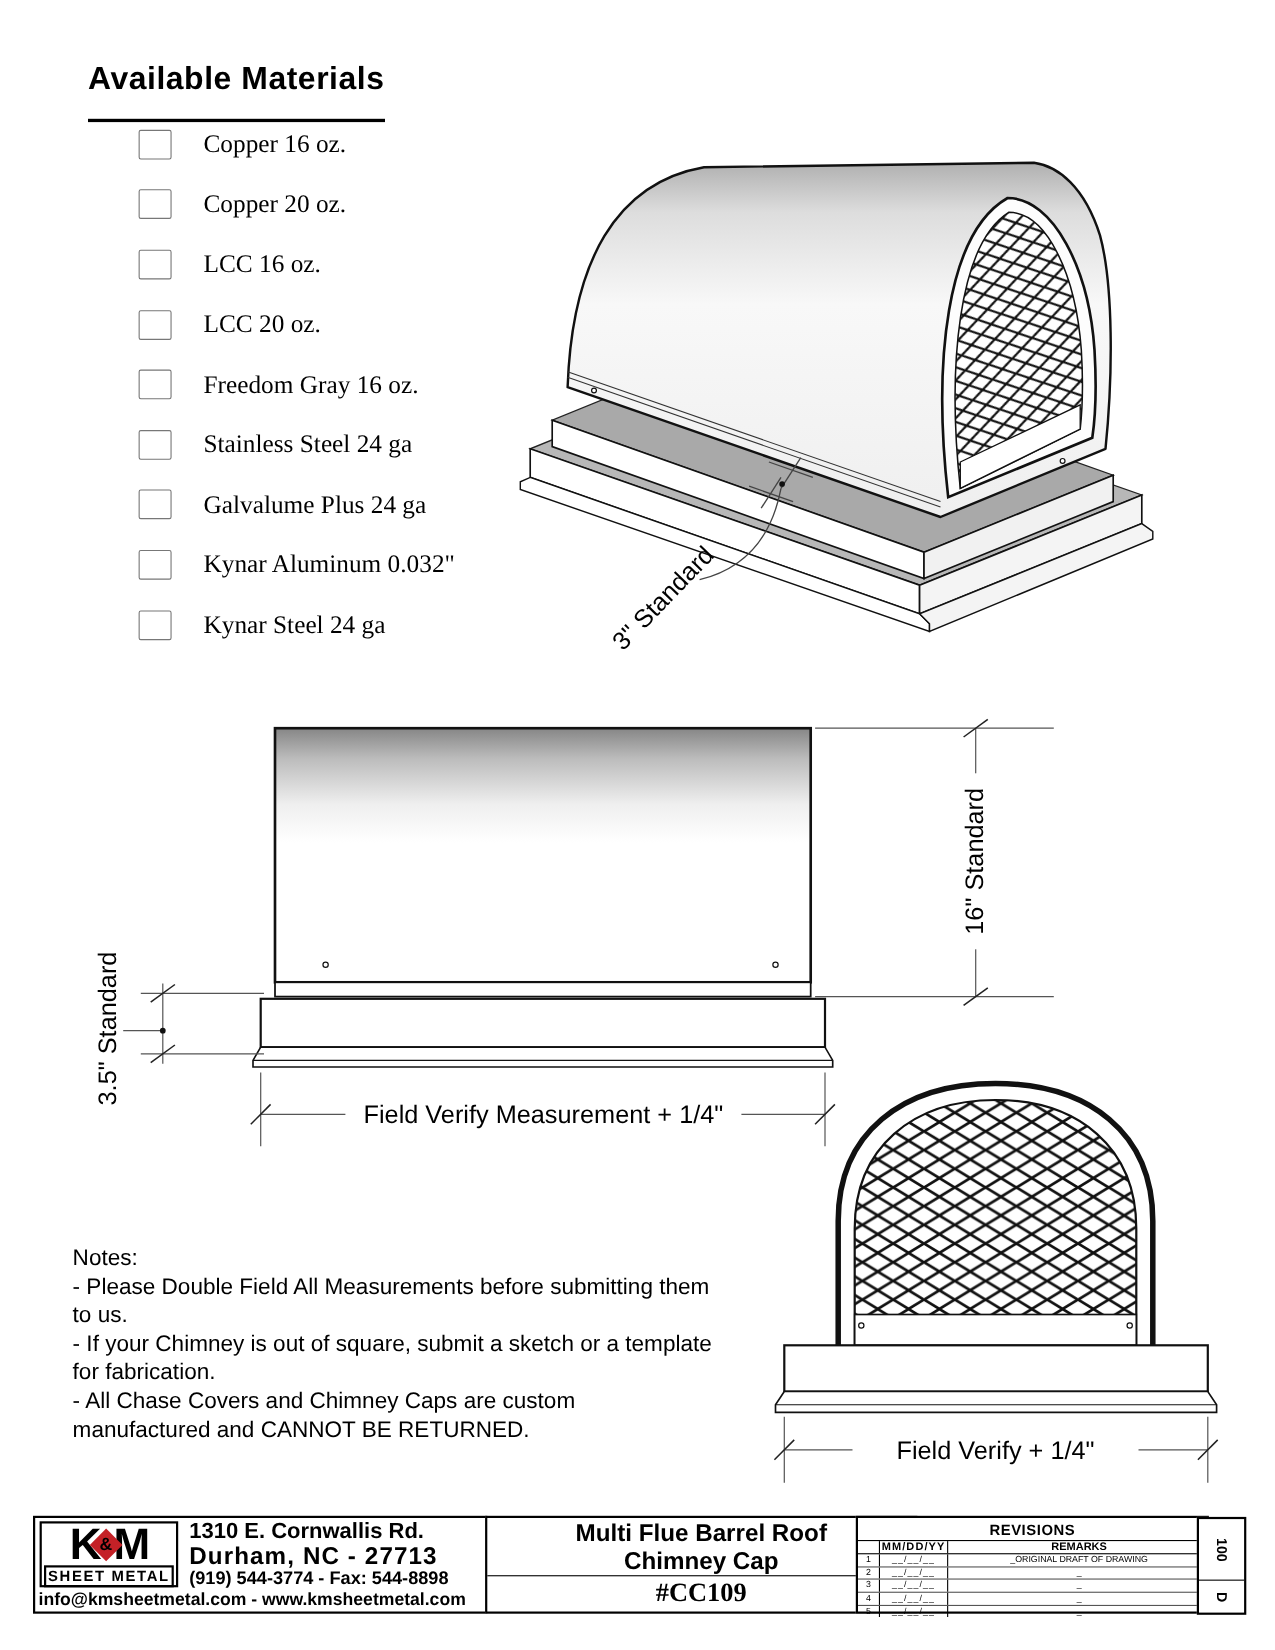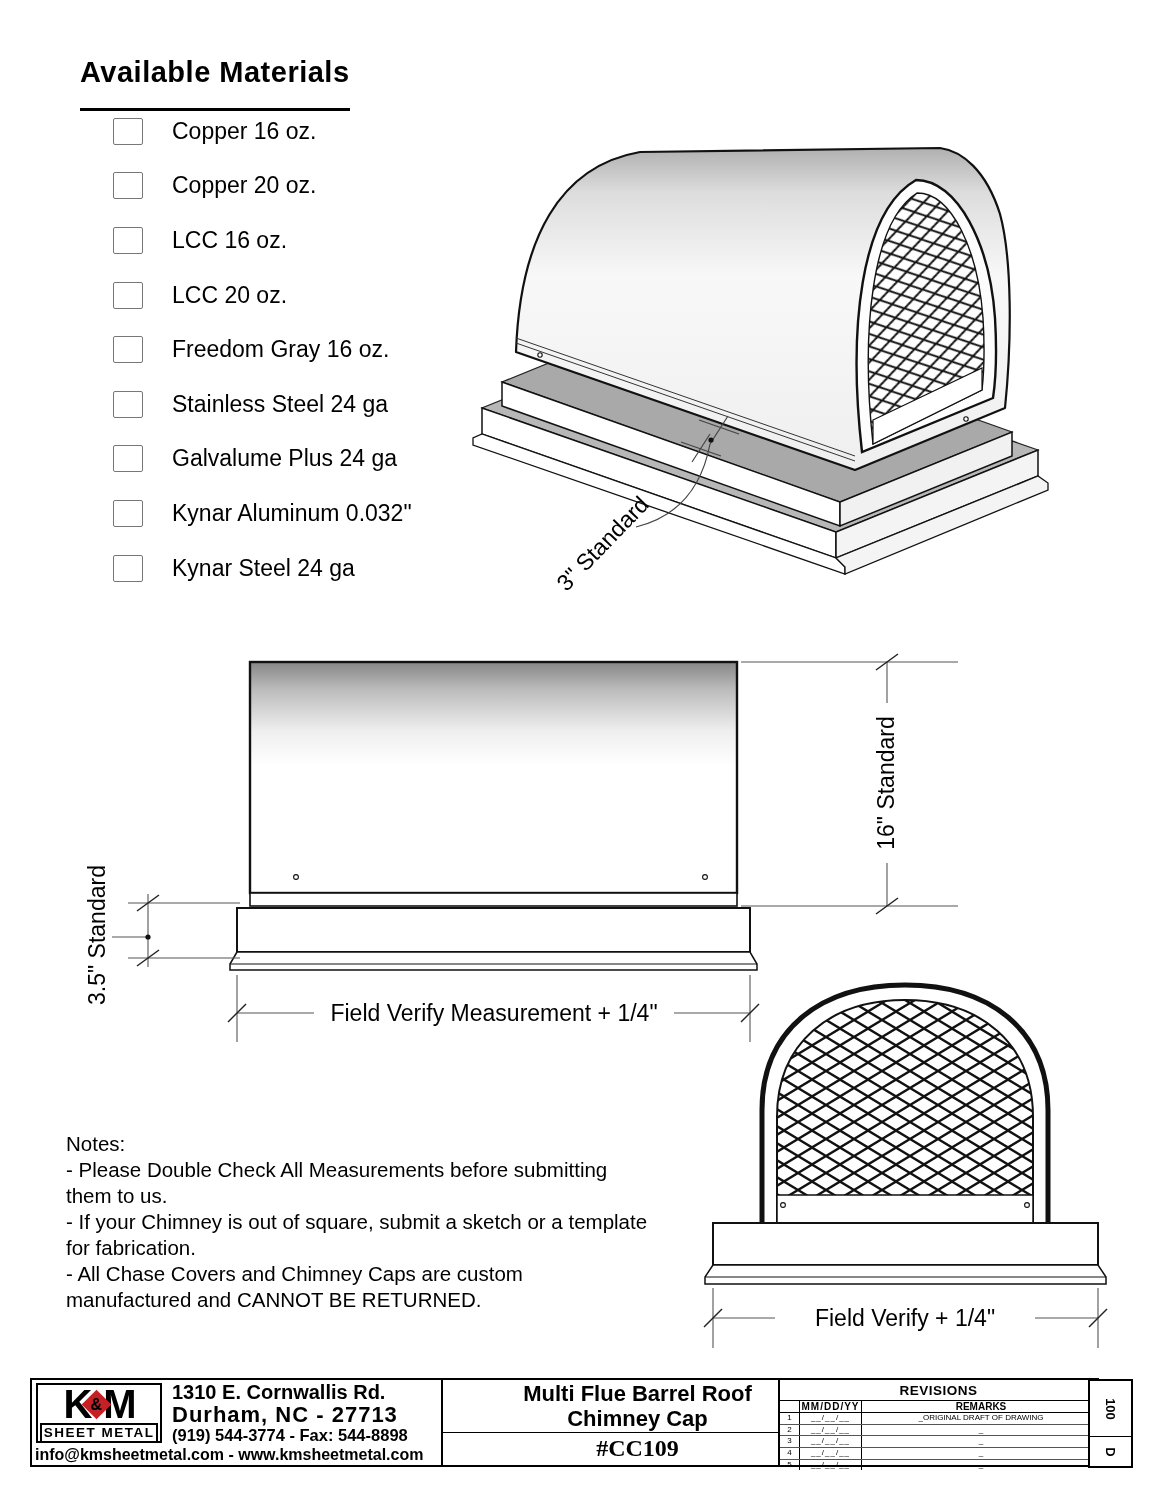--- a/index.html
+++ b/index.html
@@ -8,21 +8,21 @@
     background:#ffffff; overflow:hidden;
     font-family:"Liberation Sans", sans-serif; color:#000;
   }
   .abs { position:absolute; }
 
   
   .mat-heading {
     left:80px; top:56px; font-size:29px; font-weight:bold; letter-spacing:0.5px;
     border-bottom:3px solid #000; padding-bottom:19px;
   }
-  .mat-list { left:113px; top:104px; }
+  .mat-list { left:126px; top:104px;font-family:Liberation Serif, serif; }
   .mat-row { display:flex; align-items:center; height:54.6px; }
   .mat-checkbox {
     width:30px; height:27px; border:1.5px solid #777; background:#fff;
     box-sizing:border-box; margin-right:29px; border-radius:2px;
   }
   .mat-label { font-size:23px; white-space:nowrap; }
 
   
   .dim-label {
     font-size:23px; color:#000; text-align:center; background:#fff;
@@ -266,21 +266,21 @@
       <path d="M713,1318 L1098,1318"></path>
       <path d="M704,1327 L722,1309" stroke="#222" stroke-width="1.4"></path>
       <path d="M1089,1327 L1107,1309" stroke="#222" stroke-width="1.4"></path>
     </g>
   </svg>
 
   <div class="abs dim-label" style="left:775px; top:1305px; width:260px;">Field Verify + 1/4"</div>
 
   <div class="abs notes">
     <div class="note-item">Notes:</div>
-    <div class="note-item"> - Please Double Check All Measurements before submitting them to us.</div>
+    <div class="note-item"> - Please Double Field All Measurements before submitting them to us.</div>
     <div class="note-item"> - If your Chimney is out of square, submit a sketch or a template for fabrication.</div>
     <div class="note-item"> - All Chase Covers and Chimney Caps are custom manufactured and CANNOT BE RETURNED.</div>
   </div>
 
   <div class="tb tb-left">
     <div class="logo-box">
       <div class="logo-km">
         <span class="logo-k">K</span>
         <span class="logo-diamond">
           <span class="logo-amp">&amp;</span>

